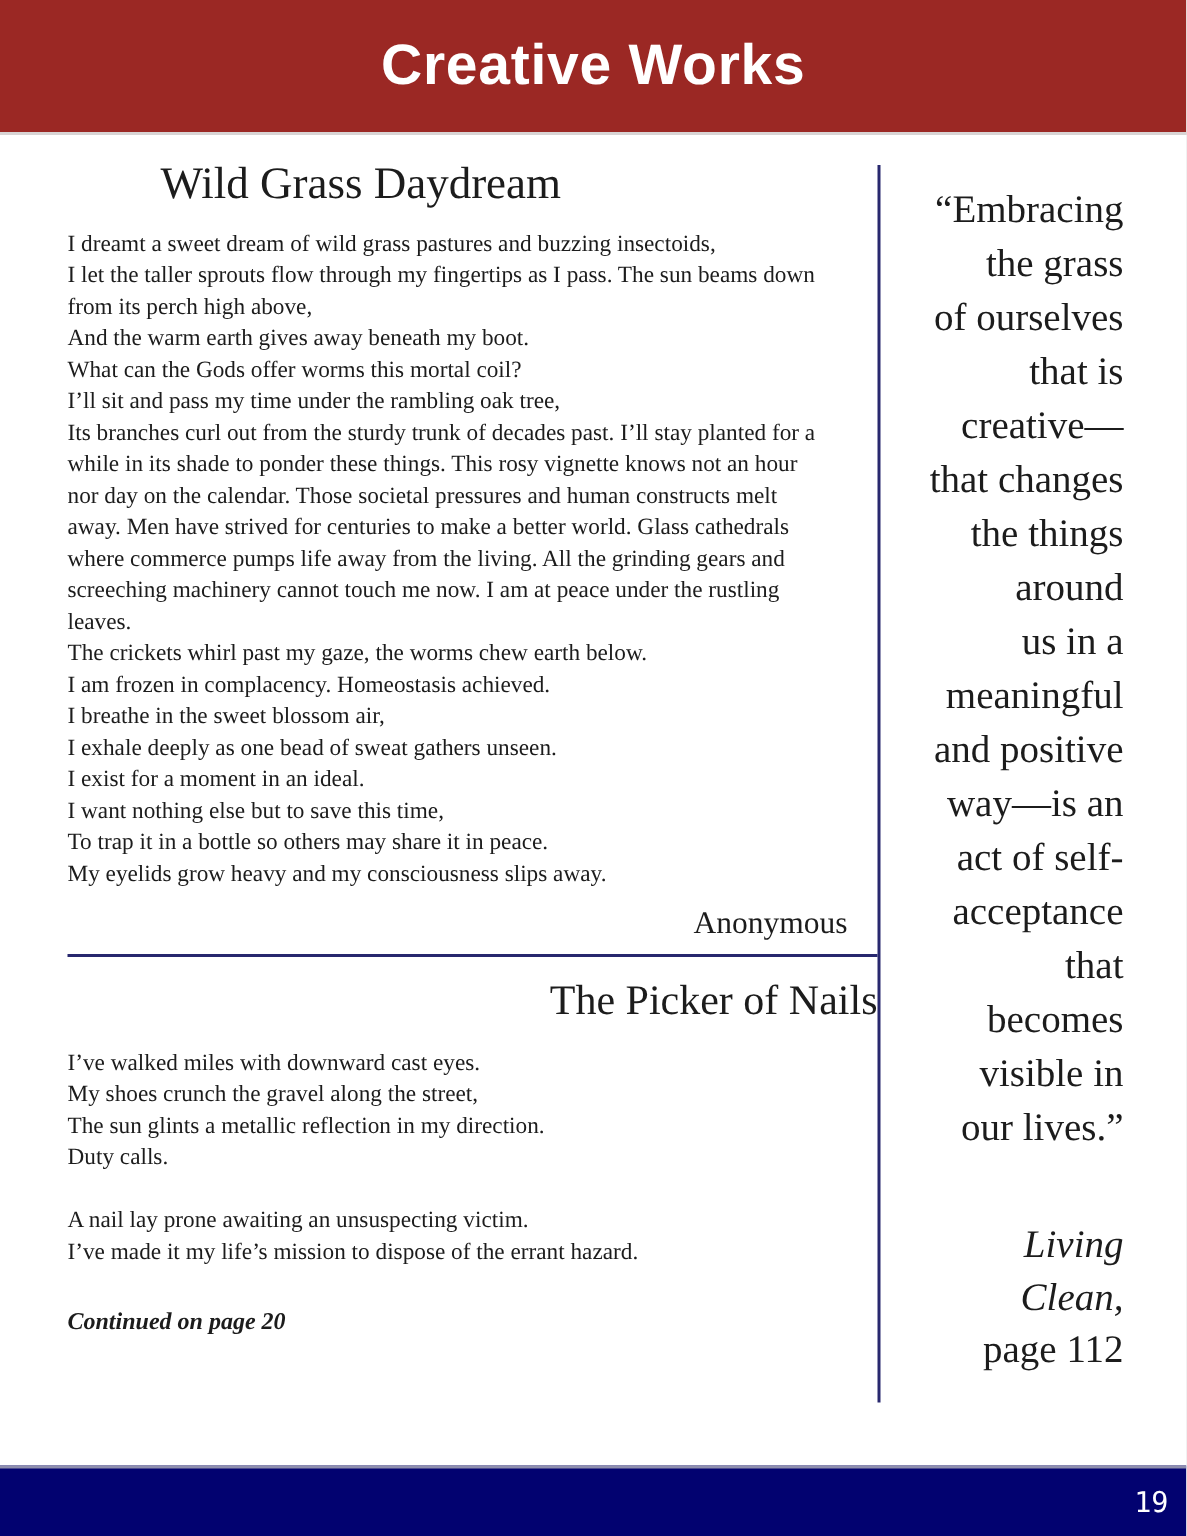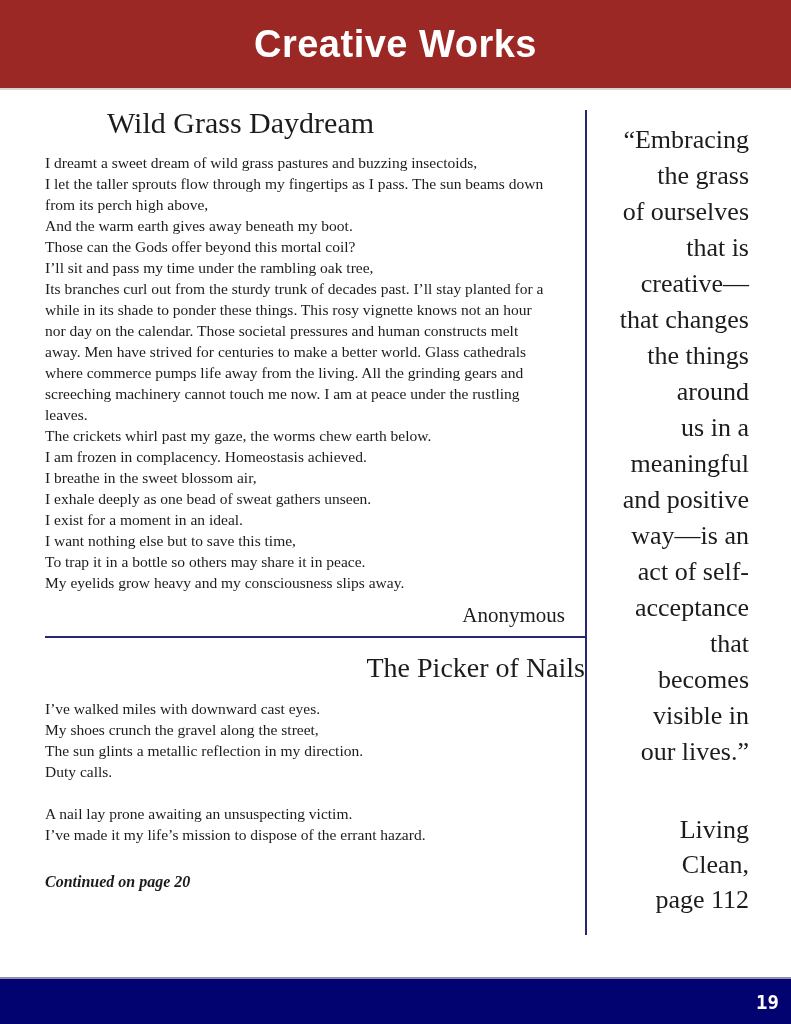--- a/index.html
+++ b/index.html
@@ -102,39 +102,39 @@
     line-height: 36px;
     text-align: right;
   }
   .pull-quote .line { min-height: 36px; white-space: nowrap; }
   .quote-source {
     margin-top: 42px;
     text-align: right;
     font-size: 26px;
     line-height: 35px;
   }
-  .quote-source .italic { }
+  .quote-source .italic { font-style: italic; }
 
   
   .footer {
     position: absolute;
     left: 0;
     bottom: 0;
     width: 791px;
     height: 47px;
     background: #020270;
     border-top: 2px solid #8f8fae;
     display: flex;
     align-items: center;
     justify-content: flex-end;
     padding-right: 12px;
   }
   .page-number {
     font-family: "DejaVu Sans Mono", monospace;
-    font-weight: 700;
+    font-weight: 400;
     font-size: 19px;
     color: #ffffff;
   }
 </style>
 </head>
 <body>
 
 <div class="page">
 
   <header class="banner">
@@ -144,21 +144,21 @@
   <main class="main">
 
     <div class="left-col">
 
       <h2 class="poem-title-1">Wild Grass Daydream</h2>
 
       <div class="poem">
           <div class="line">I dreamt a sweet dream of wild grass pastures and buzzing insectoids,</div>
           <div class="line">I let the taller sprouts flow through my fingertips as I pass. The sun beams down from its perch high above,</div>
           <div class="line">And the warm earth gives away beneath my boot.</div>
-          <div class="line">Those can the Gods offer beyond this mortal coil?</div>
+          <div class="line">What can the Gods offer worms this mortal coil?</div>
           <div class="line">I’ll sit and pass my time under the rambling oak tree,</div>
           <div class="line">Its branches curl out from the sturdy trunk of decades past. I’ll stay planted for a while in its shade to ponder these things. This rosy vignette knows not an hour nor day on the calendar. Those societal pressures and human constructs melt away. Men have strived for centuries to make a better world. Glass cathedrals where commerce pumps life away from the living. All the grinding gears and screeching machinery cannot touch me now. I am at peace under the rustling leaves.</div>
           <div class="line">The crickets whirl past my gaze, the worms chew earth below.</div>
           <div class="line">I am frozen in complacency. Homeostasis achieved.</div>
           <div class="line">I breathe in the sweet blossom air,</div>
           <div class="line">I exhale deeply as one bead of sweat gathers unseen.</div>
           <div class="line">I exist for a moment in an ideal.</div>
           <div class="line">I want nothing else but to save this time,</div>
           <div class="line">To trap it in a bottle so others may share it in peace.</div>
           <div class="line">My eyelids grow heavy and my consciousness slips away.</div>

